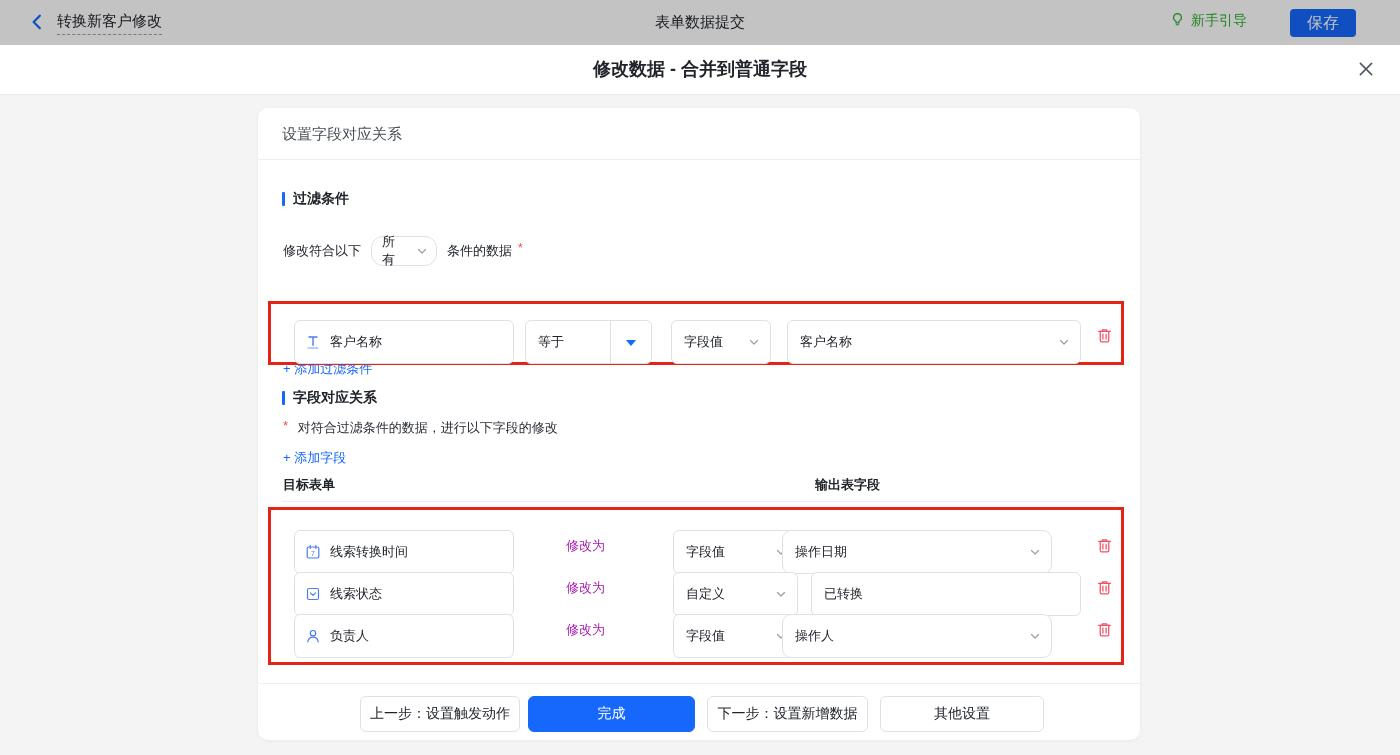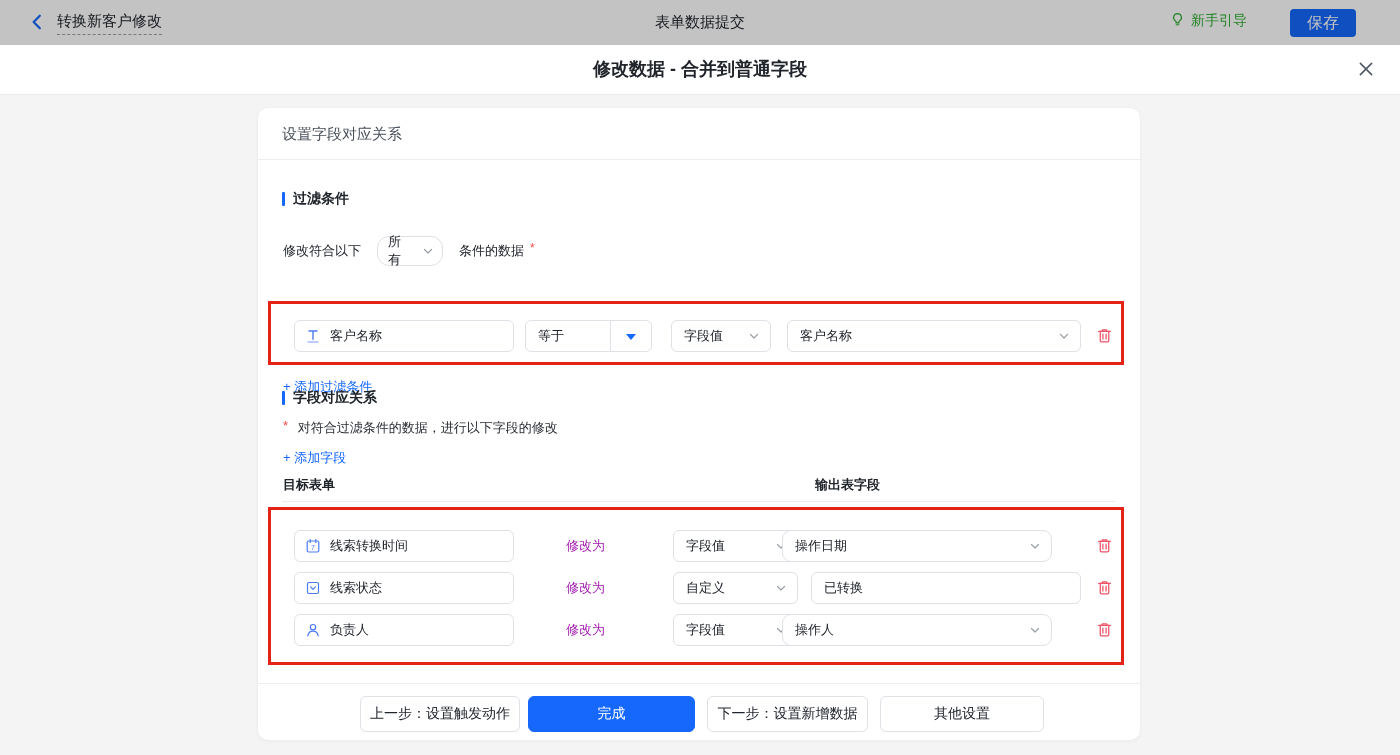--- a/index.html
+++ b/index.html
@@ -24,34 +24,34 @@
   .modal-body{position:absolute;top:95px;left:0;right:0;bottom:0;background:#f4f4f5;}
   .card{position:absolute;left:258px;top:13px;width:882px;height:632px;background:#fff;border-radius:10px;box-shadow:0 1px 4px rgba(31,35,41,.05);}
   .card-header{position:absolute;top:0;left:0;right:0;height:52px;line-height:52px;padding-left:24px;font-size:15px;color:#494f59;border-bottom:1px solid #eceef0;box-sizing:border-box;}
 
   .section-title{position:absolute;left:24px;display:flex;align-items:center;gap:8px;font-size:14px;font-weight:bold;color:#20242b;}
   .sec-bar{width:3px;height:14px;background:#1668fc;border-radius:1px;}
   .sec1{top:82px;} .sec2{top:281px;}
 
   .match-row{position:absolute;left:25px;top:128px;height:30px;display:flex;align-items:center;font-size:13px;color:#20242b;}
   .match-select{width:66px;height:30px;border:1px solid #dfe1e6;border-radius:12px;display:flex;align-items:center;justify-content:space-between;
-                padding:0 8px 0 10px;margin:0 16px;box-sizing:border-box;background:#fff;cursor:pointer;gap:7px;}
+                padding:0 8px 0 10px;margin:0 10px;box-sizing:border-box;background:#fff;cursor:pointer;gap:7px;}
   .req{color:#f54a45;font-size:12px;position:relative;top:-3px;margin-left:6px;}
   .add-link{position:absolute;left:25px;color:#1668fc;font-size:13px;cursor:pointer;}
-  .link1{top:270px;} .link2{top:341px;}
+  .link1{top:252px;} .link2{top:341px;}
 
   
   .hl-box{position:absolute;left:10px;width:856px;border:3px solid #e32417;box-sizing:border-box;pointer-events:none;}
   .hl1{top:193px;height:64px;} .hl2{top:399px;height:158px;}
 
   .cond-row,.map-row{position:absolute;left:23px;height:32px;width:816px;pointer-events:auto;}
   .cond-row{top:16px;}
   .map-row1{top:20px;} .map-row2{top:62px;} .map-row3{top:104px;}
 
-  .box{position:absolute;top:0;height:32px;border:1px solid #dfe1e6;border-radius:6px;background:#fff;box-sizing:border-box;
+  .box{position:absolute;top:0;height:44px;border:1px solid #dfe1e6;border-radius:6px;background:#fff;box-sizing:border-box;
        display:flex;align-items:center;font-size:13px;color:#20242b;}
   .box .txt{flex:1;white-space:nowrap;overflow:hidden;}
   .field-box{left:0;width:220px;padding-left:10px;cursor:default;}
   .field-box .f-icon{margin-right:9px;display:flex;}
   .sel{cursor:pointer;padding:0 10px 0 12px;}
   .chev{flex:none;margin-left:6px;display:flex;}
 
   
   .op-combo{left:231px;width:127px;padding:0;cursor:pointer;}
   .op-combo .op-txt{flex:1;padding-left:12px;}

